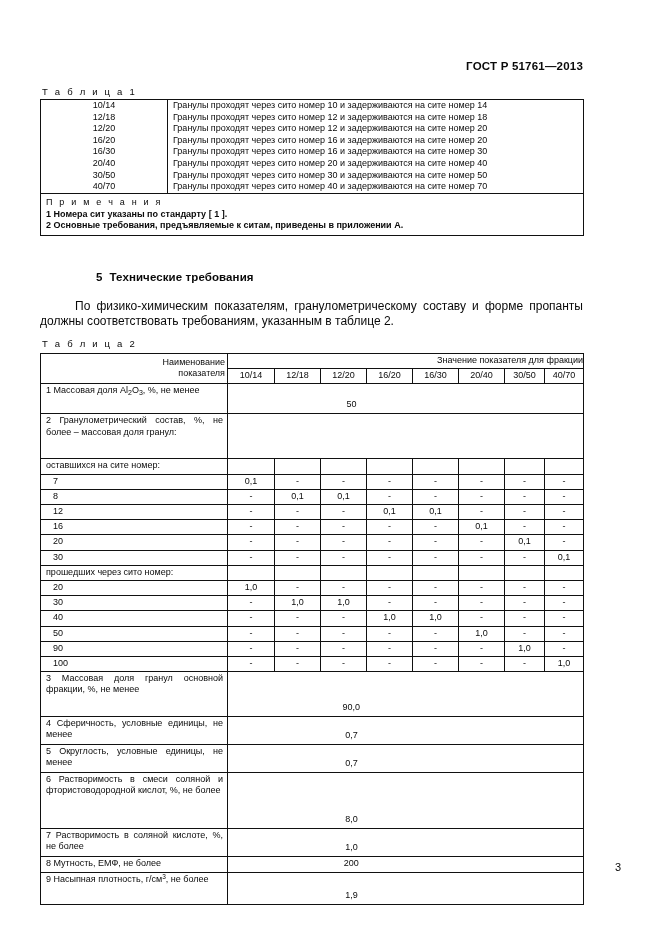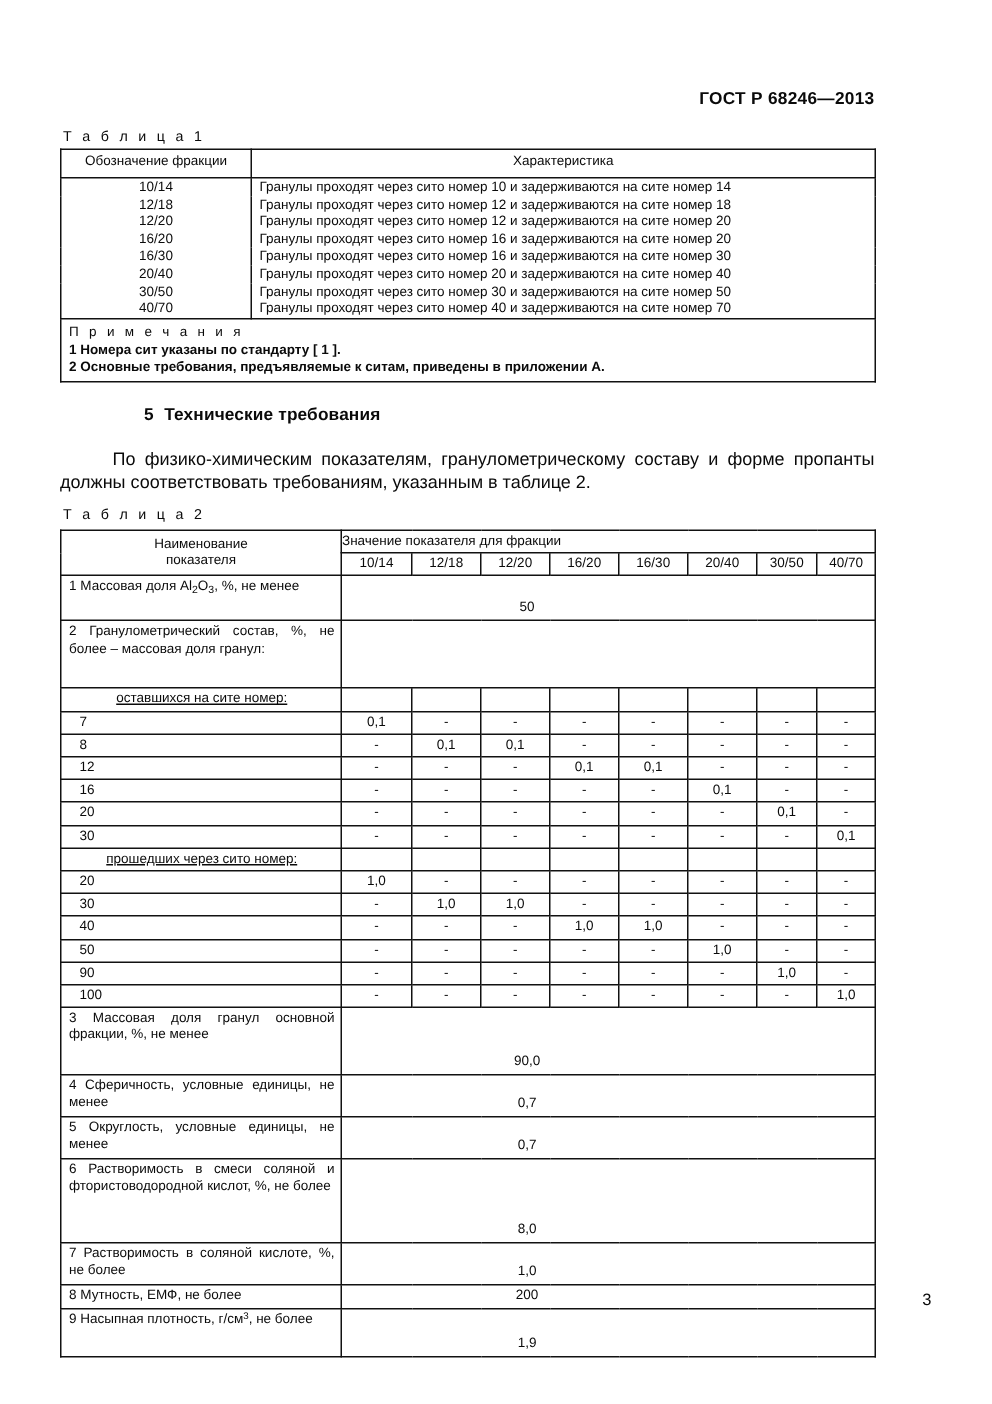--- a/index.html
+++ b/index.html
@@ -126,26 +126,26 @@
   
   #table2 {
     position: absolute;
     left: 40px;
     top: 353px;
     width: 543px;
     border: 1.4px solid #000;
   }
   #table2 td { font-size: 9px; }
   #table2 .hdr-name {
-    text-align: center;
+    text-align: right;
     vertical-align: middle;
     padding: 2px 2px 3px;
   }
   #table2 .hdr-span {
-    text-align: left;
+    text-align: right;
     padding: 1px 0 2px;
     height: 11px;
   }
   #table2 .hdr-frac {
     text-align: center;
     padding: 1px 0 2px;
     height: 11px;
   }
   #table2 .lbl {
     text-align: left;
@@ -153,22 +153,21 @@
     text-align: justify;
     text-justify: inter-word;
     hyphens: none;
   }
   #table2 .lbl.sieve {
     padding-left: 12px;
     text-align: left;
   }
   #table2 .lbl.subhead {
     padding-left: 5px;
-    text-align: center;
-    text-decoration: underline;
+    text-align: left;
   }
   #table2 .val {
     text-align: center;
     vertical-align: bottom;
     padding: 1px 0 2px;
   }
   #table2 .merged {
     text-align: center;
     vertical-align: bottom;
     padding: 1px 0 3px;
@@ -189,34 +188,30 @@
     right: 40px;
     top: 861px;
     font-size: 11px;
   }
 </style>
 </head>
 <body>
 
 <div class="page">
 
-  <div class="doc-header">ГОСТ Р 68246—2013</div>
+  <div class="doc-header">ГОСТ Р 51761—2013</div>
 
   <div class="tbl-caption" style="top:86px">Т а б л и ц а  1</div>
 
   <table id="table1">
     <colgroup>
         <col style="width:127px">
         <col style="width:416px">
       </colgroup>
     <tbody id="t1-body">
-        <tr class="t1-head">
-          <td>Обозначение фракции</td>
-          <td>Характеристика</td>
-        </tr>
         <tr class="first-body">
           <td class="t1-code">10/14</td>
           <td class="t1-desc">Гранулы проходят через сито номер 10 и задерживаются на сите номер 14</td>
         </tr>
         <tr class="">
           <td class="t1-code">12/18</td>
           <td class="t1-desc">Гранулы проходят через сито номер 12 и задерживаются на сите номер 18</td>
         </tr>
         <tr class="">
           <td class="t1-code">12/20</td>

